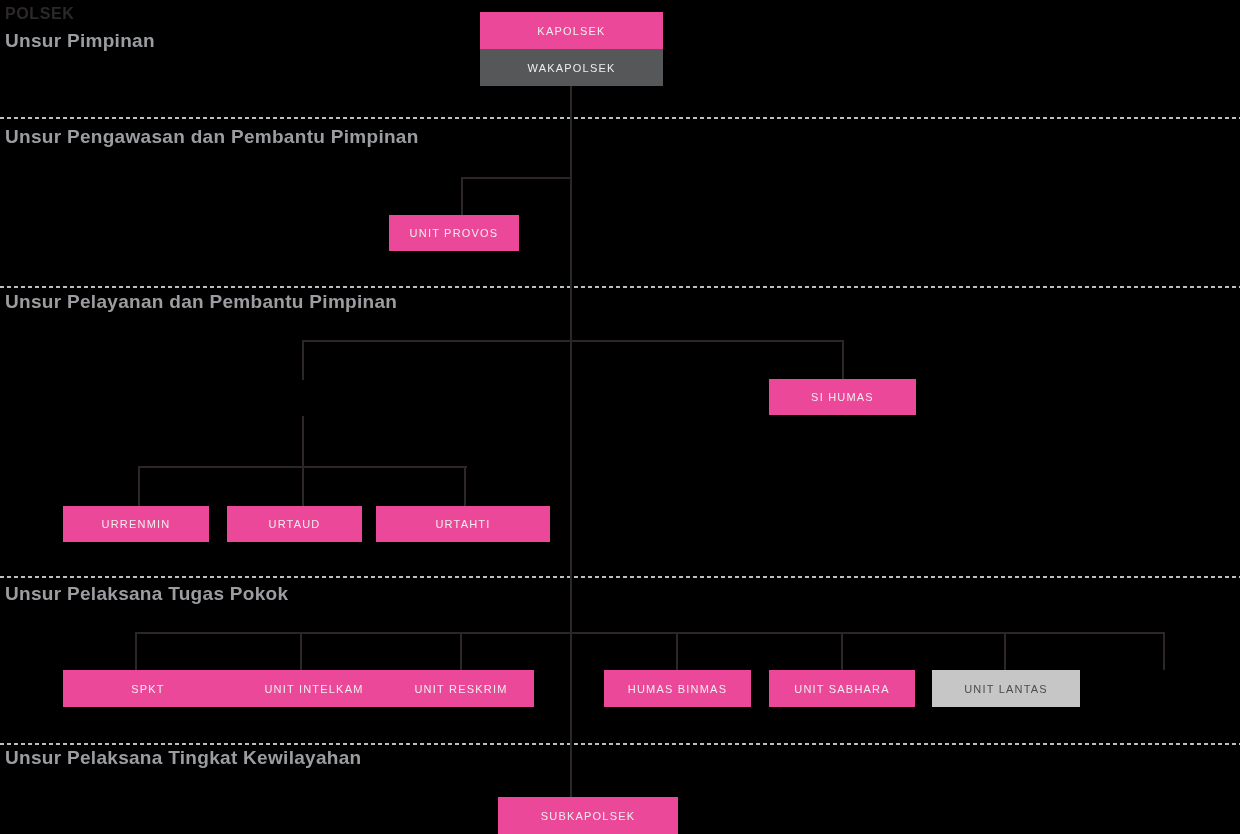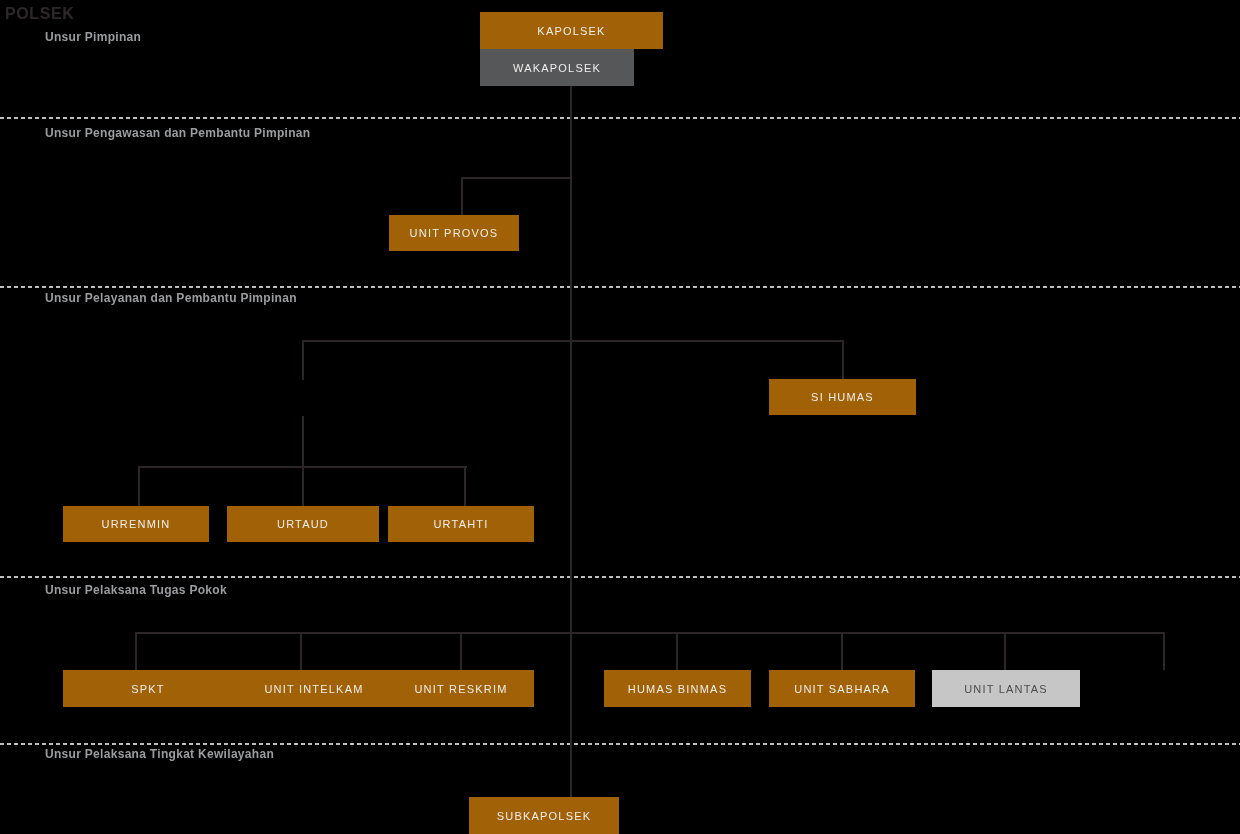--- a/index.html
+++ b/index.html
@@ -5,31 +5,31 @@
   html,body{margin:0;padding:0;background:#000;}
   #canvas{
     position:relative;width:1240px;height:834px;background:#000;overflow:hidden;
     font-family:"Liberation Sans",sans-serif;
   }
   .title{
     position:absolute;left:5px;top:5px;font-size:16px;font-weight:bold;
     color:#2d2829;letter-spacing:.6px;
   }
   .section-label{
-    position:absolute;left:5px;font-size:12px;font-weight:bold;
-    color:#9b9da0;letter-spacing:.3px;margin-left:40px;
+    position:absolute;left:5px;font-size:19px;font-weight:bold;
+    color:#9b9da0;letter-spacing:.3px;
   }
   .divider{
     position:absolute;left:0;width:1240px;height:2px;
     background:repeating-linear-gradient(to right,#bdbebf 0 4px,transparent 4px 7px);
   }
   .line{position:absolute;background:#2d2627;}
   .node{
     position:absolute;display:flex;align-items:center;justify-content:center;
-    font-size:11px;letter-spacing:1.2px;color:#f0eeed;background:#a16207;
+    font-size:11px;letter-spacing:1.2px;color:#f0eeed;background:#ec4899;
     text-align:center;white-space:nowrap;
   }
   .node.gray{background:#565759;}
   .node.light{background:#c6c6c6;color:#4b4c4e;}
 </style>
 </head>
 <body>
 
 <div id="canvas">
 
@@ -63,27 +63,27 @@
   <div class="line" style="left:135px;top:632px;width:1030px;height:2px"></div>
   <div class="line" style="left:135px;top:632px;width:2px;height:38px"></div>
   <div class="line" style="left:300px;top:632px;width:2px;height:38px"></div>
   <div class="line" style="left:460px;top:632px;width:2px;height:38px"></div>
   <div class="line" style="left:676px;top:632px;width:2px;height:38px"></div>
   <div class="line" style="left:841px;top:632px;width:2px;height:38px"></div>
   <div class="line" style="left:1004px;top:632px;width:2px;height:38px"></div>
   <div class="line" style="left:1163px;top:632px;width:2px;height:38px"></div>
 
   <div class="node" style="left:480px;top:12px;width:183px;height:37px">KAPOLSEK</div>
-  <div class="node gray" style="left:480px;top:49px;width:154px;height:37px">WAKAPOLSEK</div>
+  <div class="node gray" style="left:480px;top:49px;width:183px;height:37px">WAKAPOLSEK</div>
   <div class="node" style="left:389px;top:215px;width:130px;height:36px">UNIT PROVOS</div>
   <div class="node" style="left:769px;top:379px;width:147px;height:36px">SI HUMAS</div>
   <div class="node" style="left:63px;top:506px;width:146px;height:36px">URRENMIN</div>
-  <div class="node" style="left:227px;top:506px;width:152px;height:36px">URTAUD</div>
-  <div class="node" style="left:388px;top:506px;width:146px;height:36px">URTAHTI</div>
+  <div class="node" style="left:227px;top:506px;width:135px;height:36px">URTAUD</div>
+  <div class="node" style="left:376px;top:506px;width:174px;height:36px">URTAHTI</div>
   <div class="node" style="left:63px;top:670px;width:170px;height:37px">SPKT</div>
   <div class="node" style="left:228px;top:670px;width:172px;height:37px">UNIT INTELKAM</div>
   <div class="node" style="left:388px;top:670px;width:146px;height:37px">UNIT RESKRIM</div>
   <div class="node" style="left:604px;top:670px;width:147px;height:37px">HUMAS BINMAS</div>
   <div class="node" style="left:769px;top:670px;width:146px;height:37px">UNIT SABHARA</div>
   <div class="node light" style="left:932px;top:670px;width:148px;height:37px">UNIT LANTAS</div>
-  <div class="node" style="left:469px;top:797px;width:150px;height:37px">SUBKAPOLSEK</div>
+  <div class="node" style="left:498px;top:797px;width:180px;height:37px">SUBKAPOLSEK</div>
 
 </div>
 
 </body></html>

